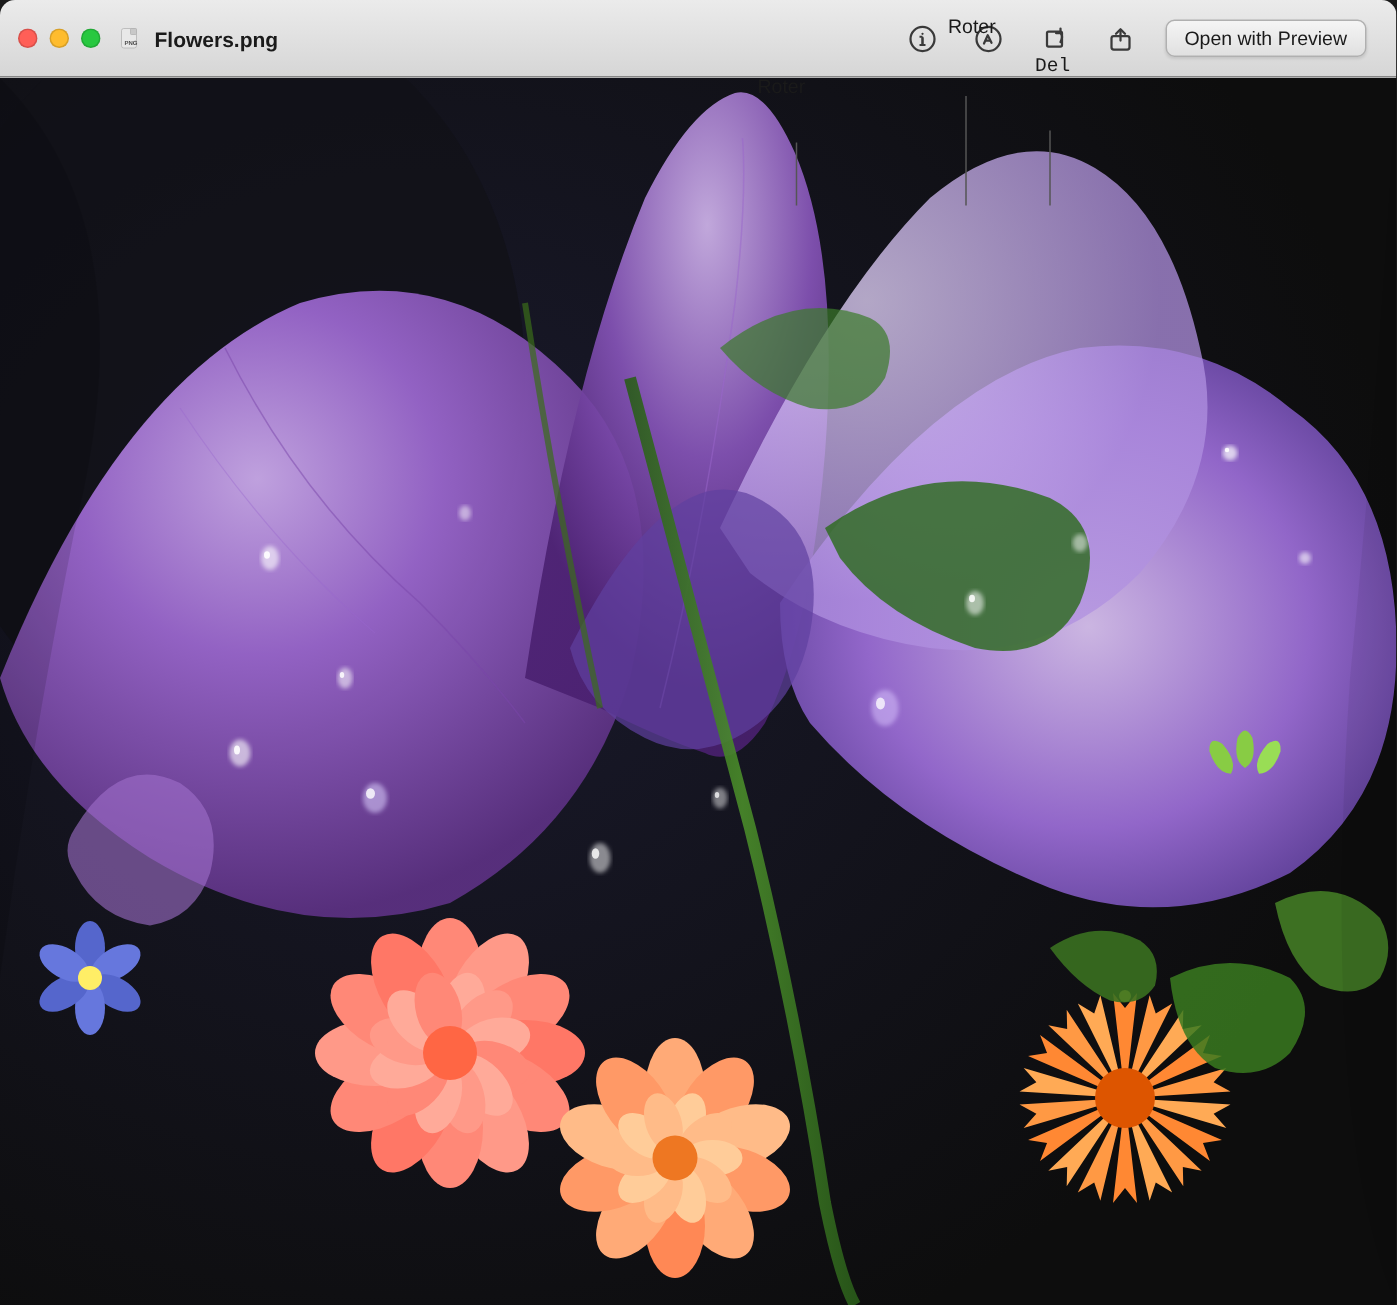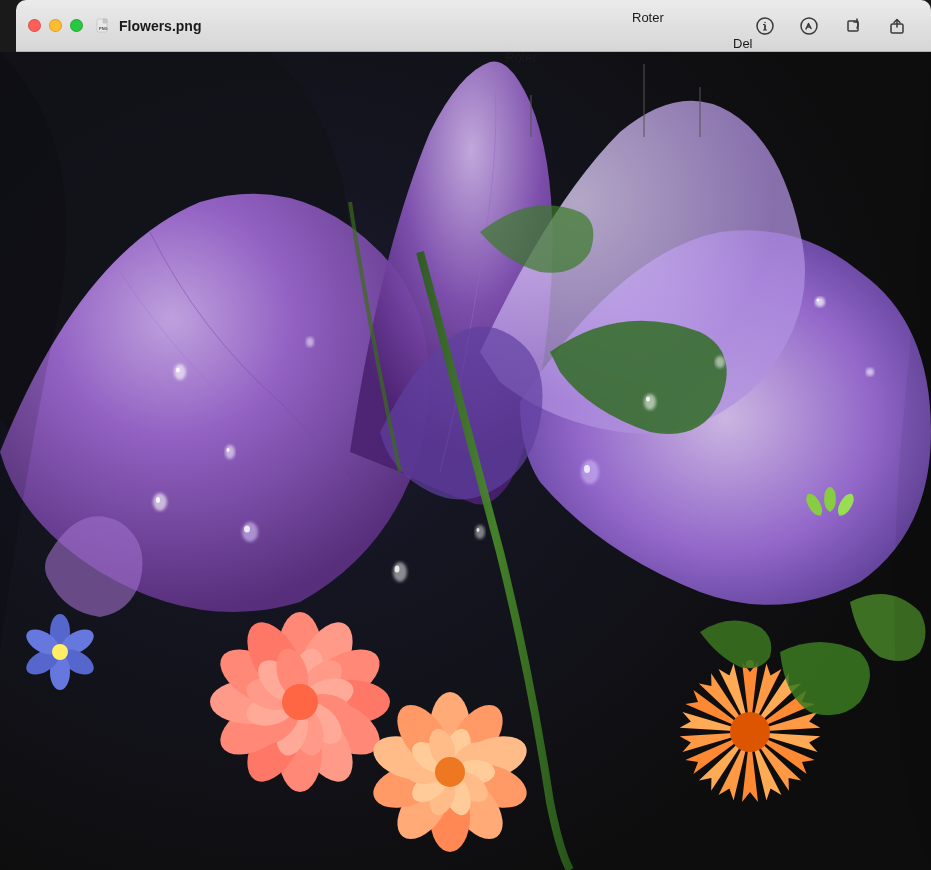--- a/index.html
+++ b/index.html
@@ -45,22 +45,23 @@
       left: 505px;
       top: 50px;
     }
 
     .tooltip-roter {
       left: 632px;
       top: 10px;
     }
 
     .tooltip-del {
-      left: 733px;
+      left: 690px;
       top: 36px;
+      font-family: Liberation Mono, monospace;
     }
 
     
     .connector-svg {
       position: absolute;
       top: 0;
       left: 0;
       width: 100%;
       height: 170px;
       pointer-events: none;
@@ -73,21 +74,20 @@
       background: linear-gradient(180deg, #ebebeb 0%, #d6d6d6 100%);
       border-bottom: 1px solid #b0b0b0;
       display: flex;
       align-items: center;
       padding: 0 12px;
       gap: 8px;
       flex-shrink: 0;
       position: relative;
       z-index: 5;
       border-radius: 10px 10px 0 0;
-      margin-left: 16px;
     }
 
     .window-controls {
       display: flex;
       gap: 8px;
       align-items: center;
     }
 
     .traffic-light {
       width: 13px;
@@ -223,20 +223,21 @@
       </div>
 
       <div class="toolbar-icon-btn" title="Del">
         <svg viewBox="0 0 20 20" fill="none" stroke="#3a3a3a" stroke-width="1.5">
           <rect x="4" y="8" width="12" height="9" rx="1.5"></rect>
           <path d="M10 11 L10 4" stroke-linecap="round"></path>
           <path d="M7 6.5 L10 3.5 L13 6.5" stroke-linecap="round" stroke-linejoin="round"></path>
         </svg>
       </div>
 
+      <button class="open-preview-btn">Open with Preview</button>
     </div>
   </div>
 
   <div class="image-container">
     <svg width="100%" height="100%" viewBox="0 0 931 818" preserveAspectRatio="xMidYMid slice" xmlns="http://www.w3.org/2000/svg">
       <defs>
 
         <radialGradient id="bgGrad" cx="30%" cy="40%" r="70%">
           <stop offset="0%" stop-color="#1a1a2e"></stop>
           <stop offset="100%" stop-color="#0d0d0d"></stop>

